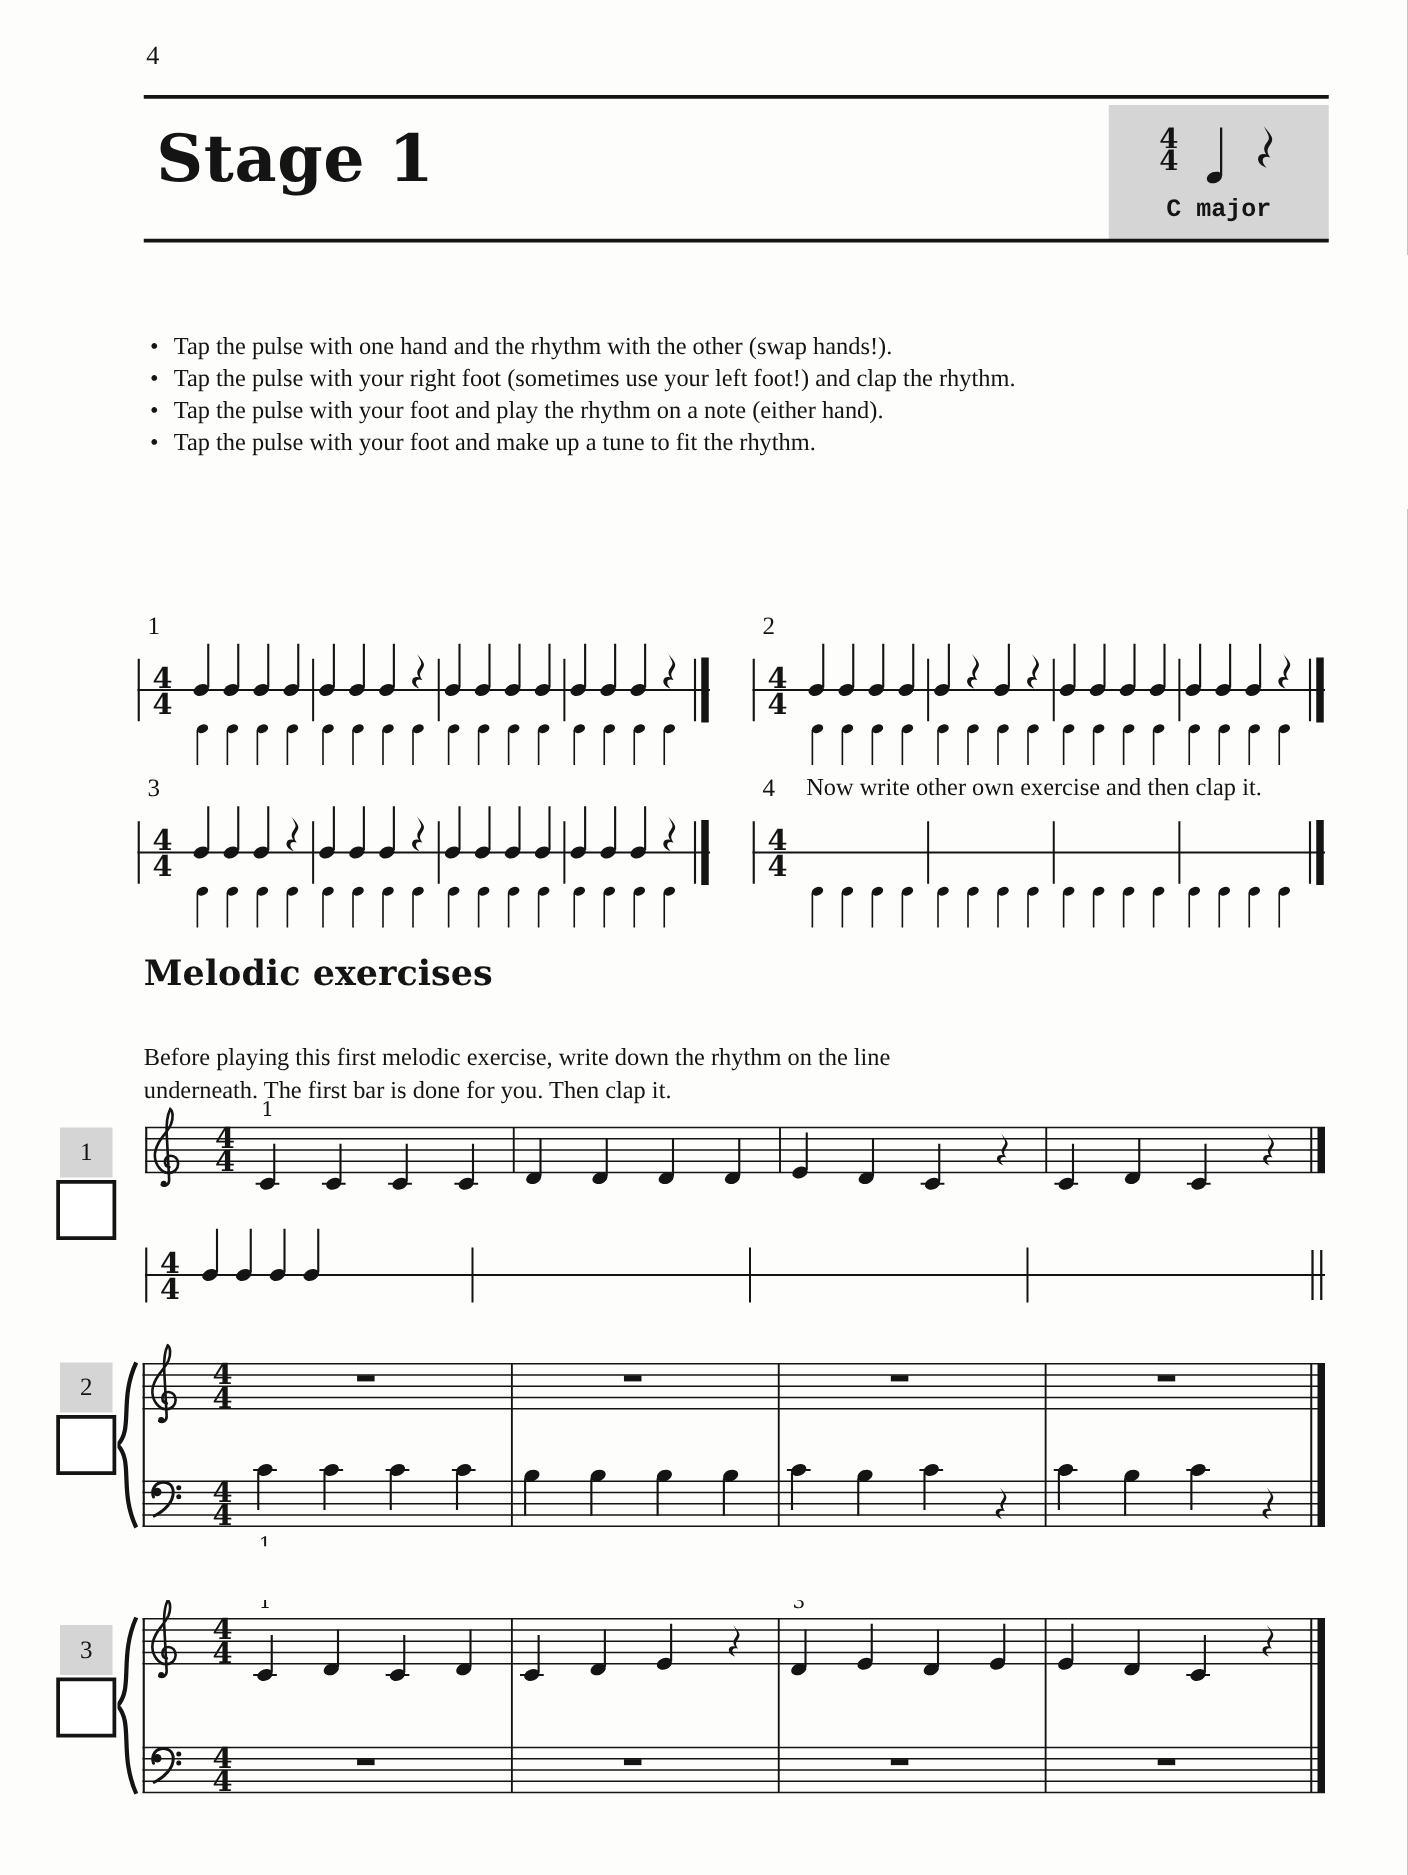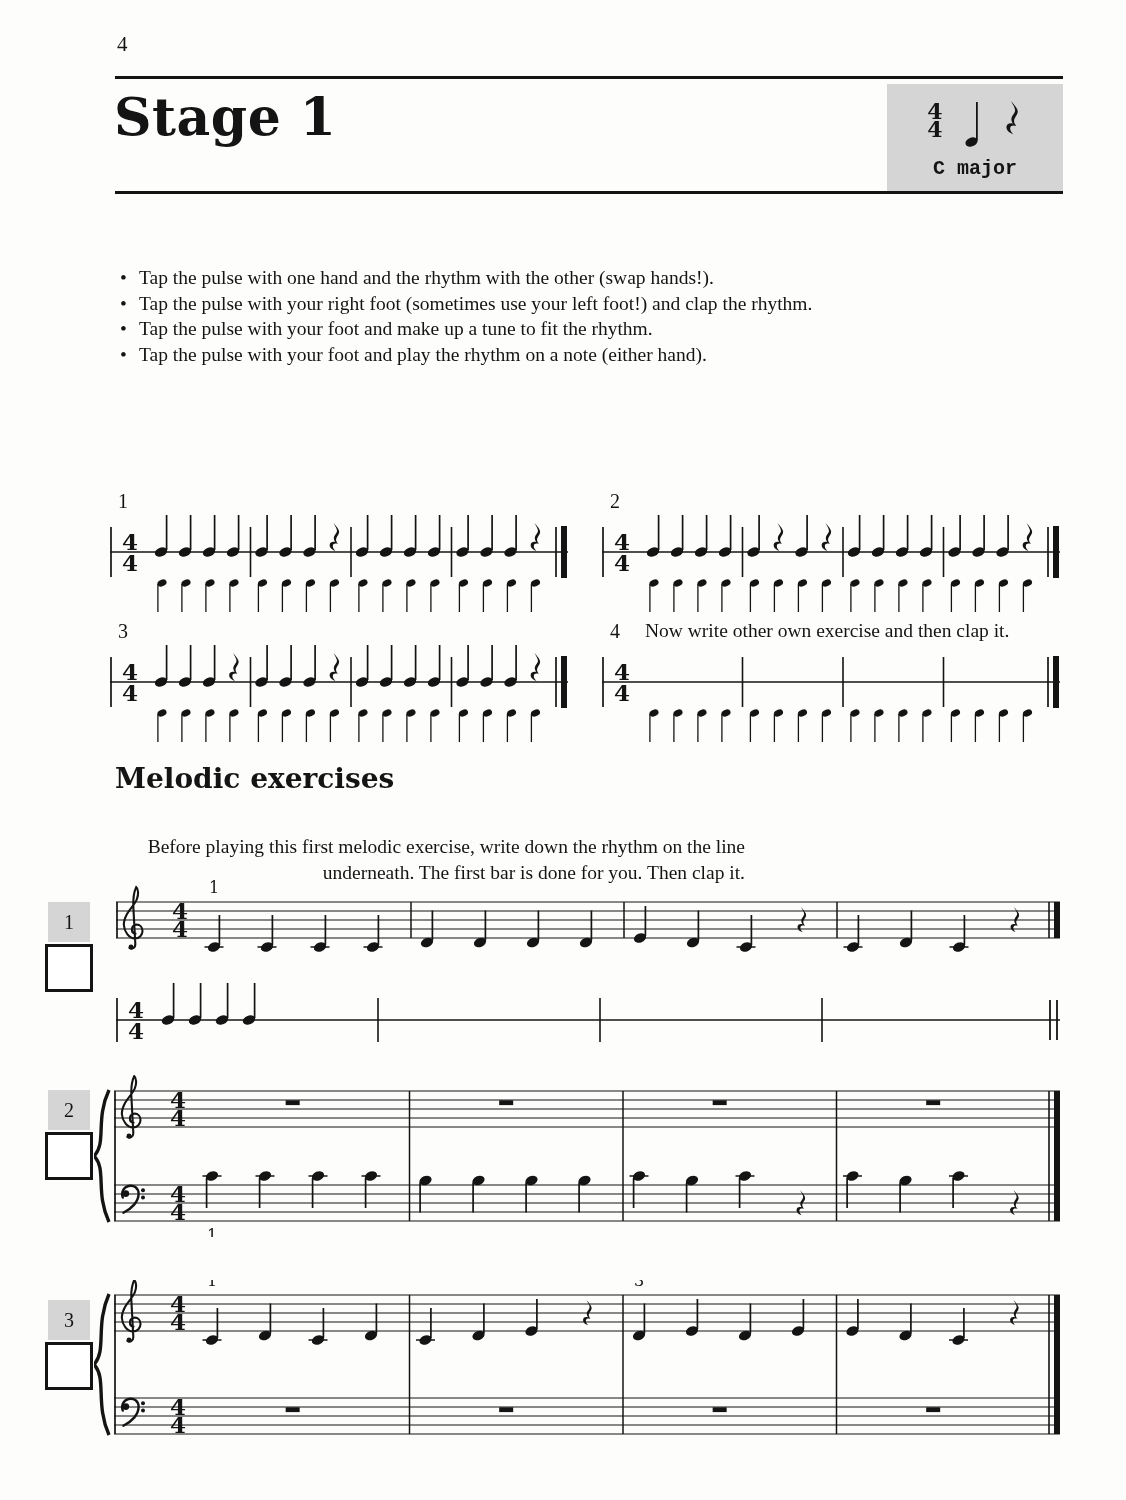--- a/index.html
+++ b/index.html
@@ -2,37 +2,37 @@
 <html><head>
 <meta charset="utf-8">
 <style>
   html,body{margin:0;padding:0;background:#9a9a9a;}
   .page{position:relative;width:1126px;height:1500px;background:#fdfdfc;color:#141414;
         font-family:"Liberation Serif",serif;overflow:hidden;margin:0 auto;}
   .pagenum{position:absolute;left:117px;top:32px;font-size:21px;}
   .rule{position:absolute;left:115px;width:948px;height:2.5px;background:#141414;}
   #rule-top{top:76px}
   #rule-2{top:191px}
-  h1{position:absolute;left:114px;top:86px;margin:0;font-family:"DejaVu Serif",serif;
+  h1{position:absolute;left:114px;top:86px;margin:11px;font-family:"DejaVu Serif",serif;
      font-weight:bold;font-size:52px;letter-spacing:0.5px;}
   .keybox{position:absolute;left:887px;top:84px;width:176px;height:108px;background:#d5d5d5;
           display:flex;flex-direction:column;align-items:center;justify-content:center;gap:3px;}
   .keybox-row{display:flex;align-items:flex-start;gap:20px;height:58px;}
   .ts-stack{display:flex;flex-direction:column;font-weight:bold;font-size:22px;line-height:18px;
             font-family:"DejaVu Serif",serif;text-align:center;margin-top:6px;}
   .keylabel{font-weight:bold;font-size:20px;font-family:Liberation Mono, monospace;}
   h2{position:absolute;left:115px;margin:0;font-family:"DejaVu Serif",serif;font-weight:bold;font-size:28px;}
   #h2-rhythmic{top:211px}
   #h2-melodic{top:762px}
   .bodytext{position:absolute;left:115px;top:265px;width:700px;font-size:19.5px;line-height:25.5px;}
   .bodytext p{margin:0;}
   .bodytext ul{margin:0;padding:0;list-style:none;}
   .bodytext li{padding-left:24px;position:relative;}
   .bodytext li::before{content:"\2022";position:absolute;left:5px;}
-  .melintro{position:absolute;left:115px;top:814px;width:630px;font-size:19.5px;line-height:26px;text-align:right;}
+  .melintro{position:absolute;left:115px;top:814px;width:630px;font-size:19.5px;line-height:26px;}
   .rblock{position:absolute;width:470px;height:130px;}
   #rb0{left:106px;top:492px}
   #rb1{left:598px;top:492px}
   #rb2{left:106px;top:622px}
   #rb3{left:598px;top:622px}
   .exnum{position:absolute;left:12px;top:-2px;font-size:20px;}
   .exlabel{position:absolute;left:47px;top:-2px;font-size:19.5px;white-space:nowrap;}
   .rsvg{position:absolute;left:0;top:14px;}
   .mblock{position:absolute;left:40px;width:1086px;}
   #mb0{top:880px;height:195px}
@@ -73,22 +73,22 @@
     <div class="keylabel">C major</div>
   </div>
 
   <div class="rule" id="rule-2"></div>
 
 
   <div class="bodytext">
     <ul>
       <li>Tap the pulse with one hand and the rhythm with the other (swap hands!).</li>
       <li>Tap the pulse with your right foot (sometimes use your left foot!) and clap the rhythm.</li>
+      <li>Tap the pulse with your foot and play the rhythm on a note (either hand).</li>
       <li>Tap the pulse with your foot and make up a tune to fit the rhythm.</li>
-      <li>Tap the pulse with your foot and play the rhythm on a note (either hand).</li>
     </ul>
   </div>
 
   <div class="rblock" id="rb0">
     <span class="exnum">1</span>
     <div class="rsvg"><svg width="470" height="112" viewBox="0 0 470 112">
           <line x1="4" y1="46" x2="462" y2="46" stroke="#141414" stroke-width="1.5"></line>
           <line x1="5" y1="21" x2="5" y2="71" stroke="#141414" stroke-width="1.7"></line>
           <text x="24" y="44" font-size="23" text-anchor="middle" fill="#141414" font-family="&quot;DejaVu Serif&quot;,serif" font-weight="bold">4</text>
           <text x="24" y="65" font-size="23" text-anchor="middle" fill="#141414" font-family="&quot;DejaVu Serif&quot;,serif" font-weight="bold">4</text>

